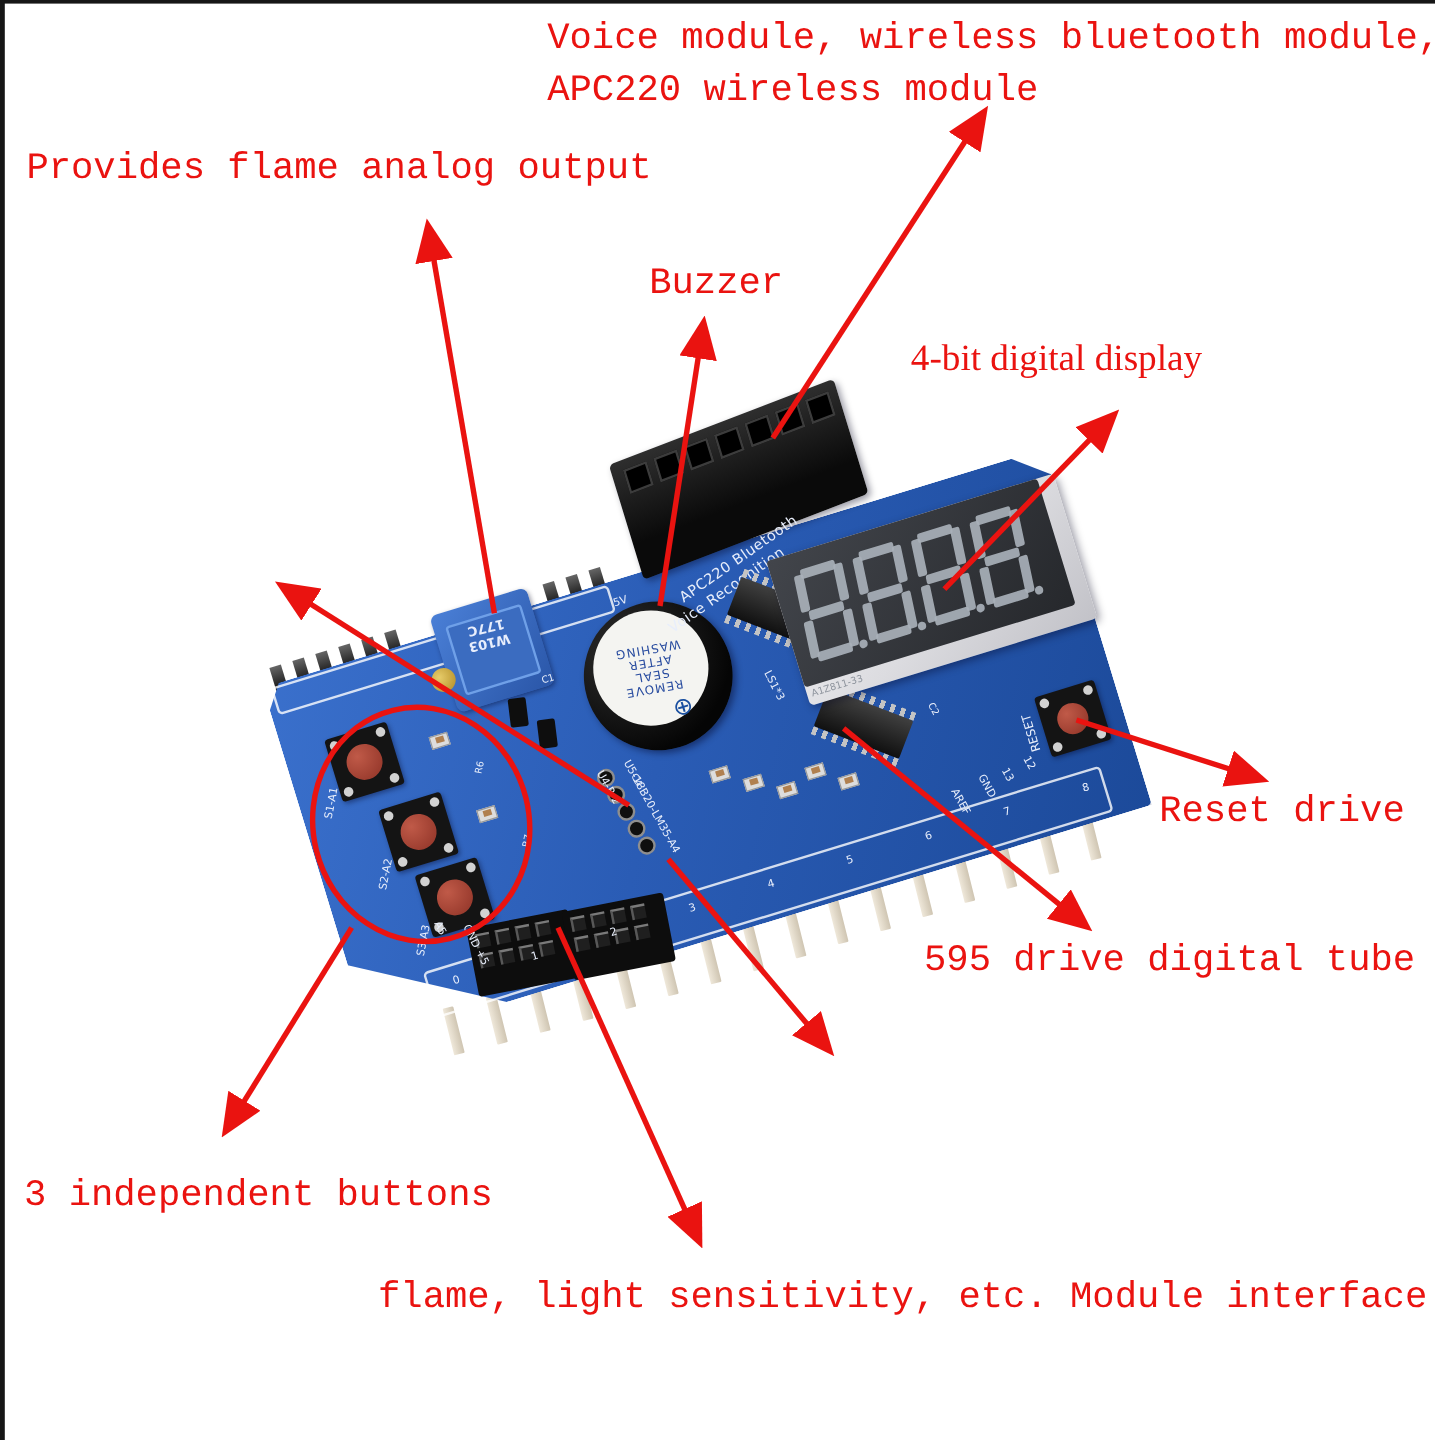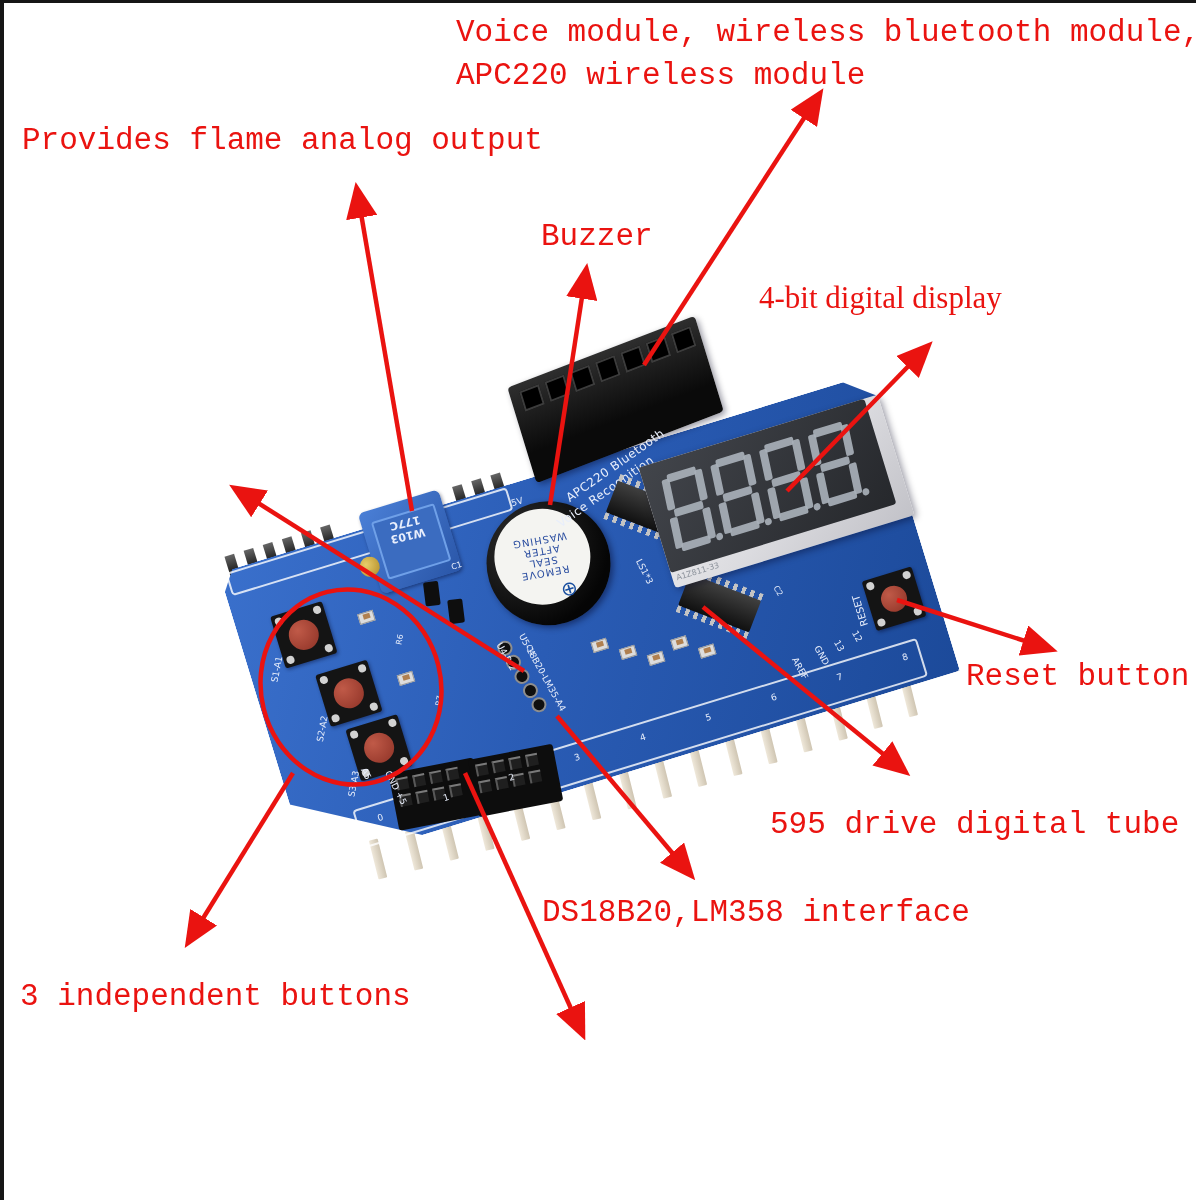--- a/index.html
+++ b/index.html
@@ -9,21 +9,21 @@
     font-family:"Liberation Mono","DejaVu Sans Mono",monospace;
   }
   
   .lbl{position:absolute;color:#ea1310;font-size:31px;white-space:nowrap;line-height:43px;letter-spacing:0;}
   #lbl-voice{left:452px;top:8px;}
   #lbl-analog{left:18px;top:116px;}
   #lbl-buzzer{left:537px;top:212px;}
   #lbl-display{left:755px;top:273px;font-family:Liberation Serif, serif;}
   #lbl-ir{left:30px;top:428px;}
   #lbl-reset{left:962px;top:652px;}
-  #lbl-tube{left:766px;top:776px;margin-top:24px;}
+  #lbl-tube{left:766px;top:776px;}
   #lbl-ds{left:538px;top:888px;}
   #lbl-buttons{left:16px;top:972px;}
   #lbl-steering{left:311px;top:1055px;line-height:47px;}
   
   #arrows{position:absolute;left:0;top:0;z-index:40;pointer-events:none;}
   
   #board-wrap{position:absolute;left:215px;top:570px;width:680px;height:310px;
     transform:rotate(-17deg);transform-origin:0 0;z-index:5;}
   #pcb{position:absolute;inset:0;z-index:1;border-radius:4px;
     background:linear-gradient(120deg,#3a70cc 0%,#2a5cb5 45%,#1c4a9a 100%);
@@ -346,20 +346,20 @@
     </g>
   </svg>
 
   <div class="lbl" id="lbl-voice">
     <div>Voice module, wireless bluetooth module,</div>
     <div>APC220 wireless module</div>
   </div>
   <div class="lbl" id="lbl-analog">Provides flame analog output</div>
   <div class="lbl" id="lbl-buzzer">Buzzer</div>
   <div class="lbl" id="lbl-display">4-bit digital display</div>
-  <div class="lbl" id="lbl-reset">Reset button</div>
+  <div class="lbl" id="lbl-reset">Reset drive</div>
   <div class="lbl" id="lbl-tube">595 drive digital tube</div>
-  <div class="lbl" id="lbl-ds">DS18B20,LM358 interface</div>
   <div class="lbl" id="lbl-buttons">3 independent buttons</div>
   <div class="lbl" id="lbl-steering">
+    <div>flame, light sensitivity, etc. Module interface</div>
   </div>
 
 </div>
 
 </body></html>

